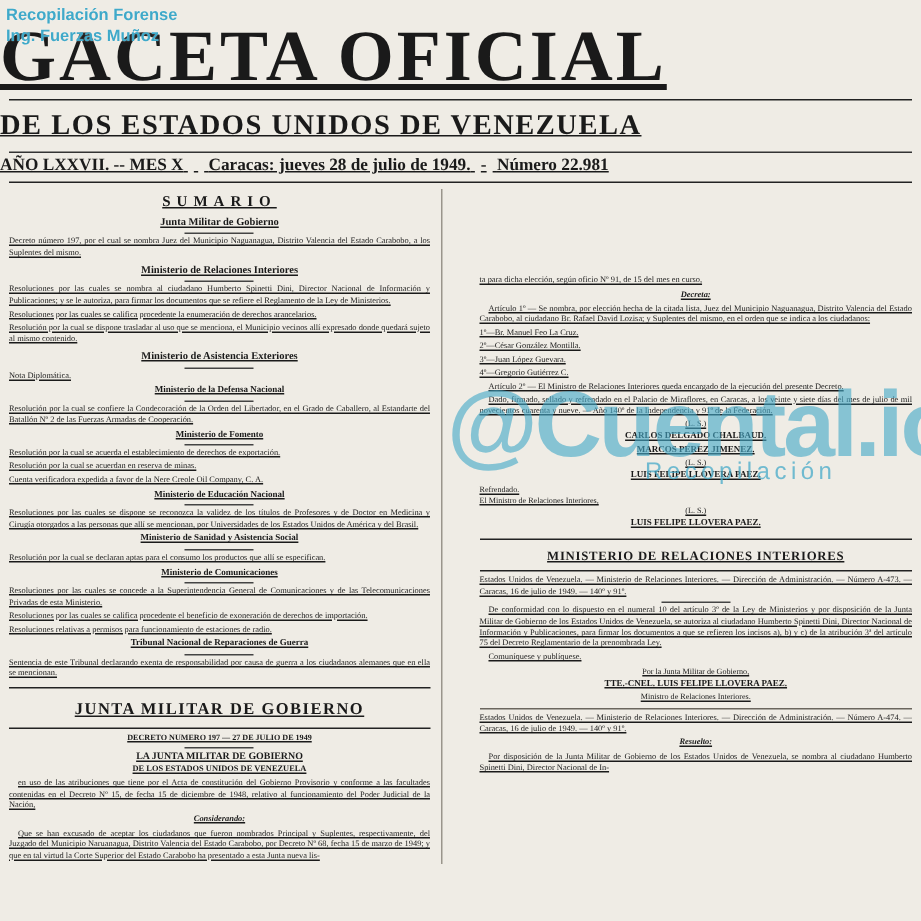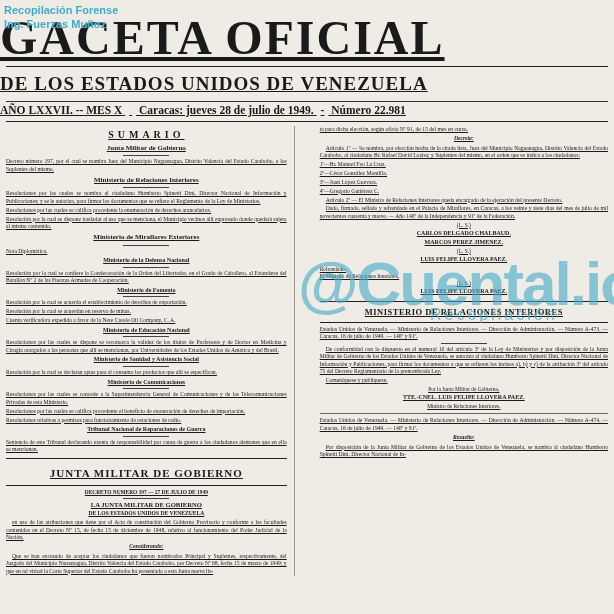--- a/index.html
+++ b/index.html
@@ -79,20 +79,21 @@
   .rule{
     border-top:1.6px solid #222;
     margin:0 6px;
   }
   .rule.thin{border-top:1px solid #333;}
   
   .cols{
     display:flex;
     padding:4px 6px 0 6px;
     gap:17px;
+    align-items:center;
   }
   .col{
     font-size:5.6px;
     line-height:1.32;
     text-align:justify;
   }
   .col.left{width:292px;padding-right:7px;border-right:1px solid #9a958c;}
   .col.right{width:300px;padding-left:8px;}
   .ctr{text-align:center;}
   .b{font-weight:bold;}
@@ -189,21 +190,21 @@
       <div class="sec-h">Junta Militar de Gobierno</div>
       <div class="hr-short"></div>
       <p>Decreto número 197, por el cual se nombra Juez del Municipio Naguanagua, Distrito Valencia del Estado Carabobo, a los Suplentes del mismo.</p>
 
       <div class="sec-h">Ministerio de Relaciones Interiores</div>
       <div class="hr-short"></div>
       <p>Resoluciones por las cuales se nombra al ciudadano Humberto Spinetti Dini, Director Nacional de Información y Publicaciones; y se le autoriza, para firmar los documentos que se refiere el Reglamento de la Ley de Ministerios.</p>
       <p>Resoluciones por las cuales se califica procedente la enumeración de derechos arancelarios.</p>
       <p>Resolución por la cual se dispone trasladar al uso que se menciona, el Municipio vecinos allí expresado donde quedará sujeto al mismo contenido.</p>
 
-      <div class="sec-h">Ministerio de Miraflores Exteriores</div>
+      <div class="sec-h">Ministerio de Asistencia Exteriores</div>
       <div class="hr-short"></div>
       <p>Nota Diplomática.</p>
       <div class="sec-sub">Ministerio de la Defensa Nacional</div>
       <div class="hr-short"></div>
       <p>Resolución por la cual se confiere la Condecoración de la Orden del Libertador, en el Grado de Caballero, al Estandarte del Batallón Nº 2 de las Fuerzas Armadas de Cooperación.</p>
 
       <div class="sec-sub">Ministerio de Fomento</div>
       <div class="hr-short"></div>
       <p>Resolución por la cual se acuerda el establecimiento de derechos de exportación.</p>
       <p>Resolución por la cual se acuerdan en reserva de minas.</p>

